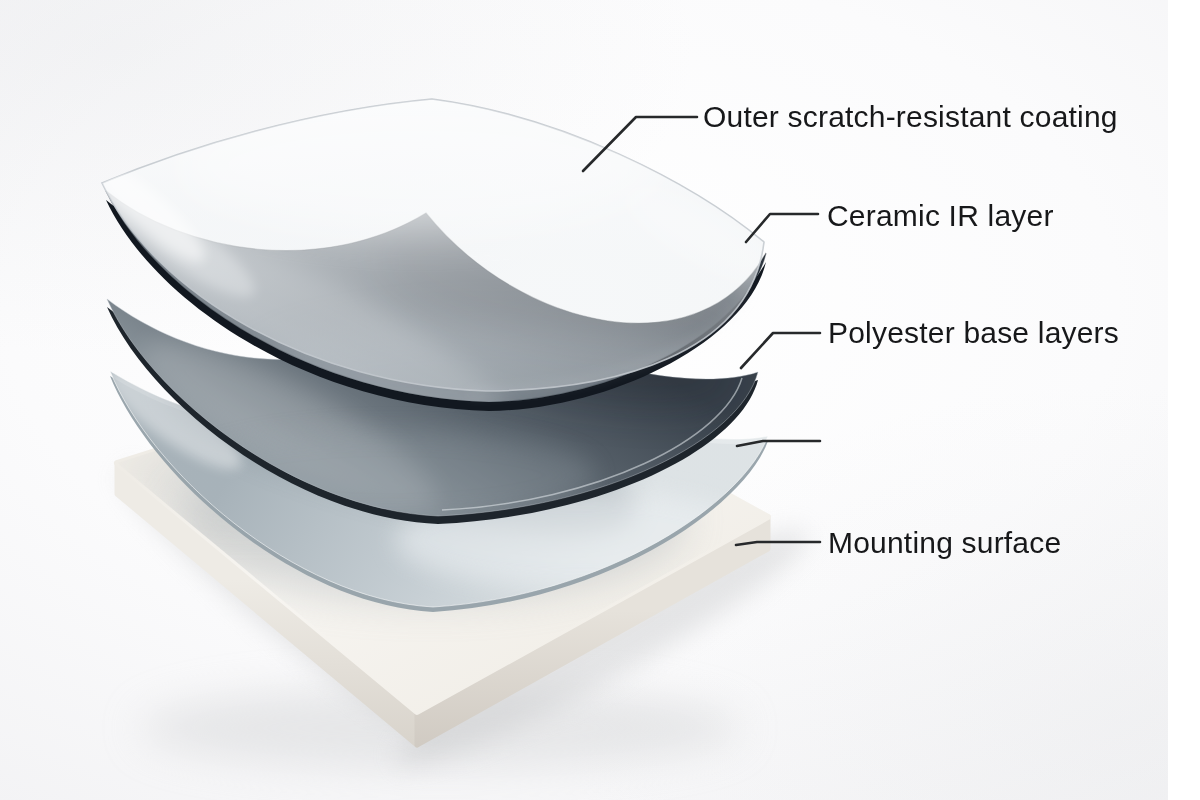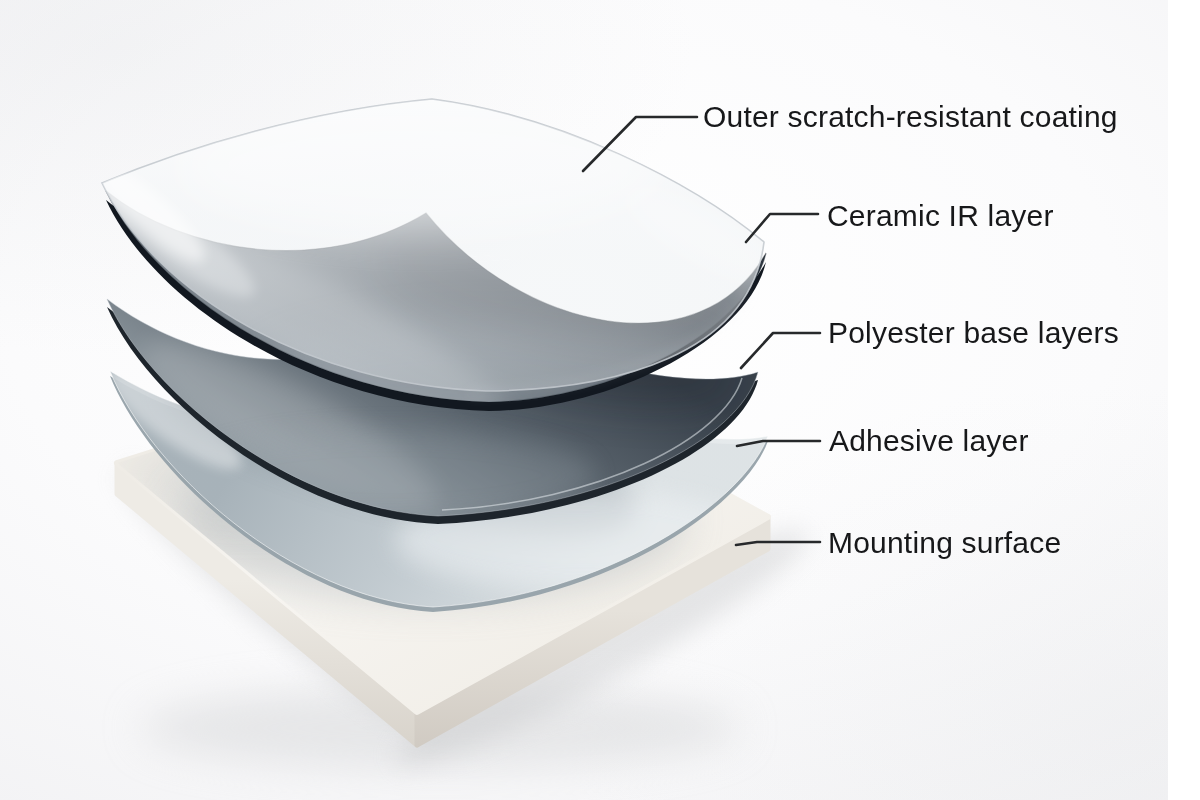--- a/index.html
+++ b/index.html
@@ -166,16 +166,15 @@
       <path d="M 746 242 L 770 214 L 818 214"></path>
       <path d="M 741 368 L 773 333 L 820 333"></path>
       <path d="M 737 446 L 763 441 L 820 441"></path>
       <path d="M 736 545 L 757 542 L 820 542"></path>
     </g>
   </svg>
 
   <div class="label" id="label-outer">Outer scratch-resistant coating</div>
   <div class="label" id="label-ceramic">Ceramic IR layer</div>
   <div class="label" id="label-polyester">Polyester base layers</div>
-  <div class="label" id="label-adhesive">Adhesive layer</div>
   <div class="label" id="label-mounting">Mounting surface</div>
 
 </div>
 
 </body></html>

